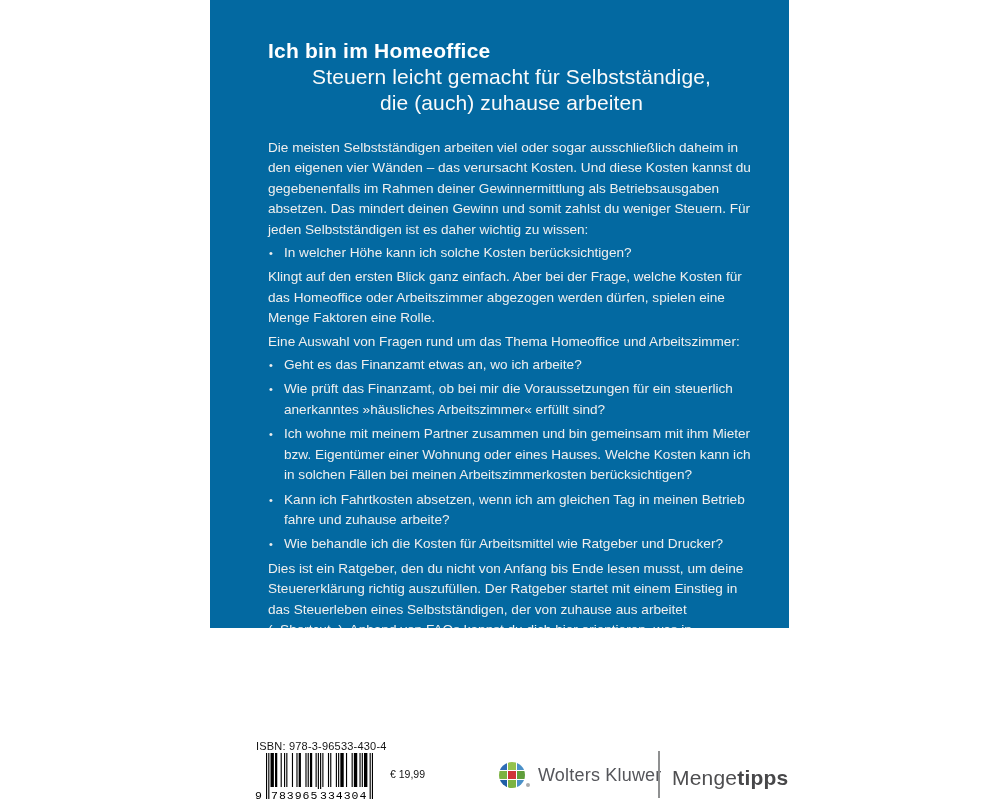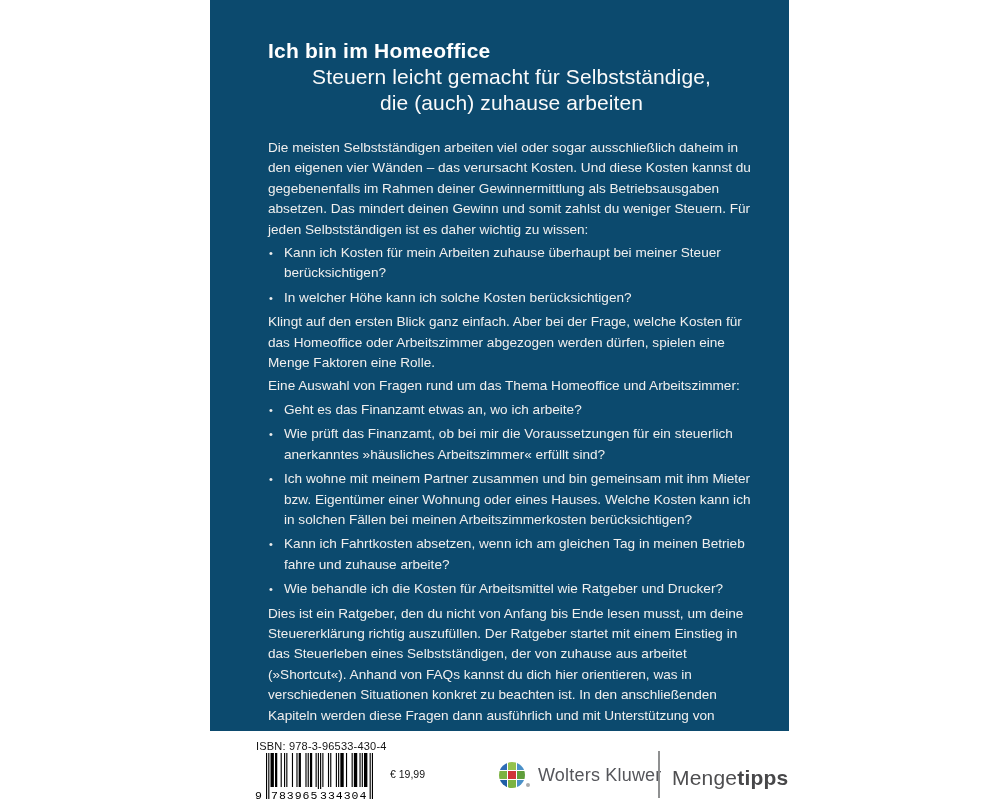--- a/index.html
+++ b/index.html
@@ -2,22 +2,22 @@
 <html><head>
 <meta charset="utf-8">
 <style>
   html,body{margin:0;padding:0;}
   body{
     width:1000px;height:800px;position:relative;background:#ffffff;
     font-family:"Liberation Sans",sans-serif;overflow:hidden;
   }
   
   .panel{
-    position:absolute;left:210px;top:0;width:579px;height:731px;
-    background:#0c4a6e;box-sizing:border-box;
+    position:absolute;left:210px;top:0;width:579px;height:628px;
+    background:#0369a1;box-sizing:border-box;
     padding:38px 34px 0 58px;overflow:hidden;
   }
   .cover-title{
     font-size:21px;line-height:26px;font-weight:700;color:#ffffff;
     margin:0;letter-spacing:.2px;
   }
   .cover-subtitle{
     font-size:21px;line-height:26px;font-weight:400;color:#fafafa;
     margin:0 0 22px 0;letter-spacing:.1px;text-align:center;
   }
@@ -87,21 +87,20 @@
 
   <section class="panel">
     <h1 class="cover-title">Ich bin im Homeoffice</h1>
     <div class="cover-subtitle">
       <div>Steuern leicht gemacht für Selbstständige,</div>
       <div>die (auch) zuhause arbeiten</div>
     </div>
     <div class="cover-body" id="cover-body">
         <p>Die meisten Selbstständigen arbeiten viel oder sogar ausschließlich daheim in den eigenen vier Wänden – das verursacht Kosten. Und diese Kosten kannst du gegebenenfalls im Rahmen deiner Gewinnermittlung als Betriebsausgaben absetzen. Das mindert deinen Gewinn und somit zahlst du weniger Steuern. Für jeden Selbstständigen ist es daher wichtig zu wissen:</p>
         <ul>
-          <li>Kann ich Kosten für mein Arbeiten zuhause überhaupt bei meiner Steuer berücksichtigen?</li>
           <li>In welcher Höhe kann ich solche Kosten berücksichtigen?</li>
         </ul>
         <p>Klingt auf den ersten Blick ganz einfach. Aber bei der Frage, welche Kosten für das Homeoffice oder Arbeitszimmer abgezogen werden dürfen, spielen eine Menge Faktoren eine Rolle.</p>
         <p>Eine Auswahl von Fragen rund um das Thema Homeoffice und Arbeitszimmer:</p>
         <ul>
           <li>Geht es das Finanzamt etwas an, wo ich arbeite?</li>
           <li>Wie prüft das Finanzamt, ob bei mir die Voraussetzungen für ein steuerlich anerkanntes »häusliches Arbeitszimmer« erfüllt sind?</li>
           <li>Ich wohne mit meinem Partner zusammen und bin gemeinsam mit ihm Mieter bzw. Eigentümer einer Wohnung oder eines Hauses. Welche Kosten kann ich in solchen Fällen bei meinen Arbeitszimmerkosten berücksichtigen?</li>
           <li>Kann ich Fahrtkosten absetzen, wenn ich am gleichen Tag in meinen Betrieb fahre und zuhause arbeite?</li>
           <li>Wie behandle ich die Kosten für Arbeitsmittel wie Ratgeber und Drucker?</li>

